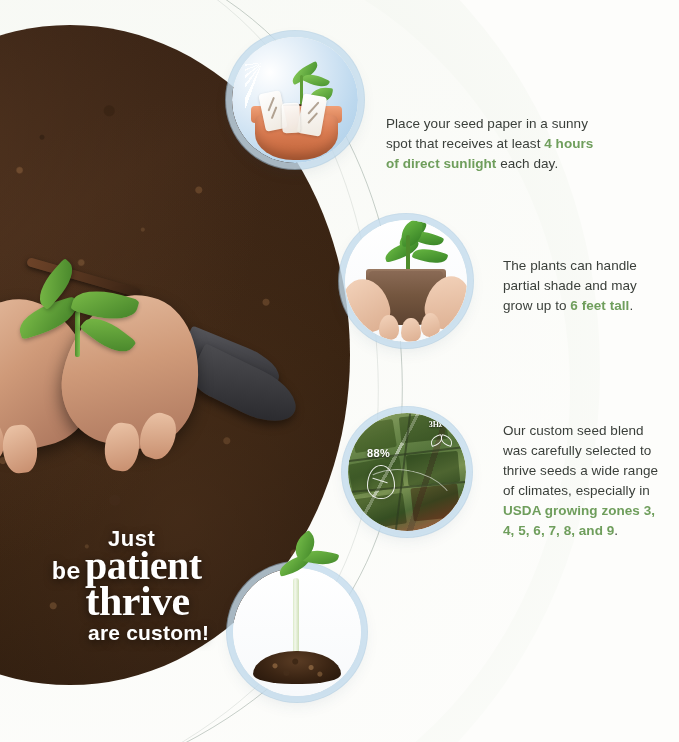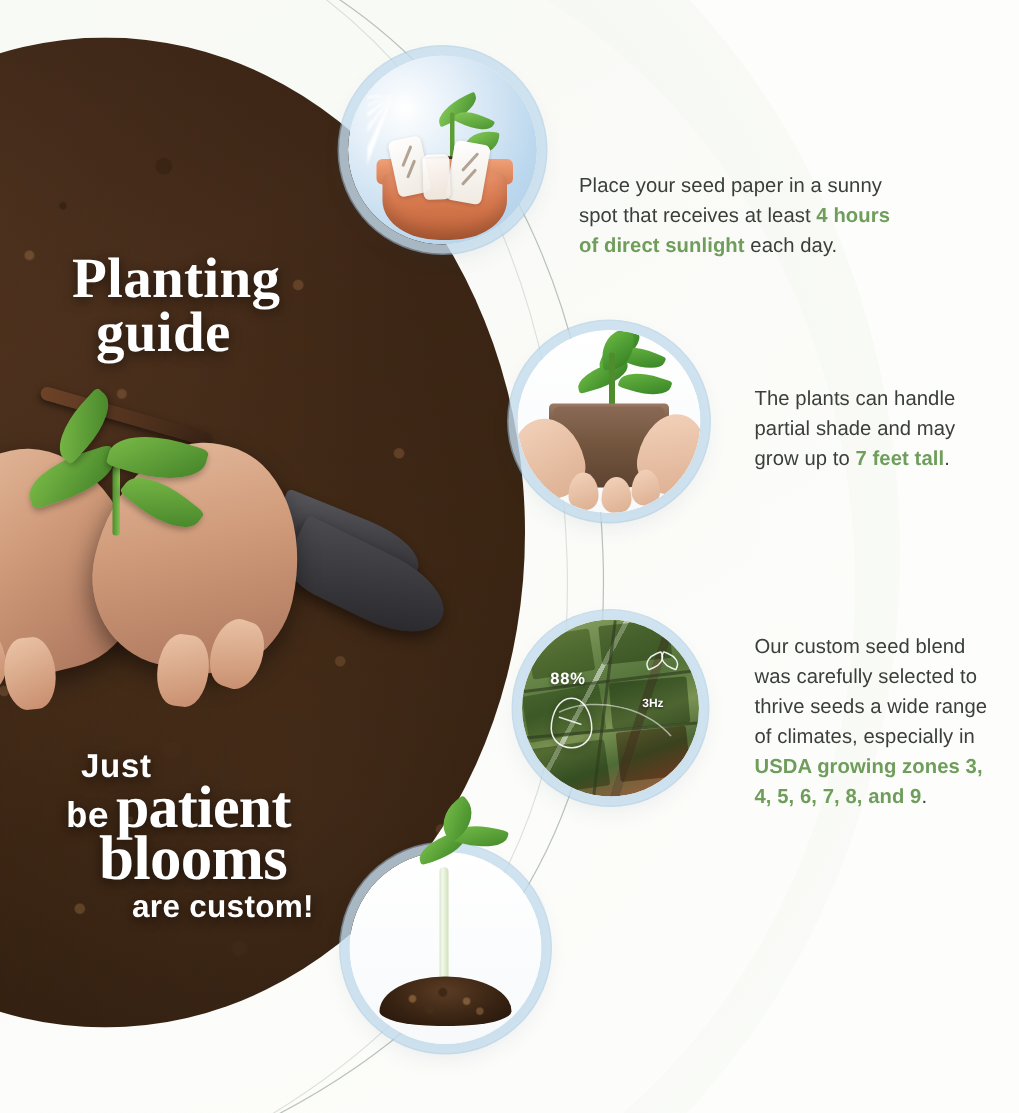--- a/index.html
+++ b/index.html
@@ -144,23 +144,24 @@
     font-weight:700;
     font-size:38px;
     line-height:0.95;
     letter-spacing:.2px;
     text-shadow:0 2px 8px rgba(0,0,0,.55);
     z-index:6;
   }
   .title-planting .l2{display:block;padding-left:16px;}
 
   .bottom-title{
-    position:absolute;left:44px;top:498px;
+    position:absolute;left:44px;top:526px;
     z-index:6;color:#fff;
     text-shadow:0 2px 8px rgba(0,0,0,.55);
+    text-align:center;
   }
   .bt-row{display:block;white-space:nowrap;}
   .bt-just{
     font-family:"Liberation Sans", sans-serif;
     font-weight:700;font-size:22px;letter-spacing:.5px;
     padding-left:10px;display:inline-block;
   }
   .bt-be{
     font-family:Liberation Mono, monospace;
     font-weight:700;font-size:24px;
@@ -419,35 +420,31 @@
     <div class="tray">
       
       
       
       
       
     </div>
 
   </div>
 
-  <div class="title-planting">
-    <span>Planting</span>
-    <span class="l2">guide</span>
-  </div>
 
   <div class="bottom-title">
     <span class="bt-row">
       <span class="bt-just">Just</span>
     </span>
     <span class="bt-row row2">
       <span class="bt-be">be</span>
       <span class="bt-patient">patient</span>
     </span>
     <span class="bt-row row3">
-      <span class="bt-blooms">blooms</span>
+      <span class="bt-blooms">thrive</span>
     </span>
     <span class="bt-row row4">
       <span class="bt-coming">are custom!</span>
     </span>
   </div>
 
   <div class="step-circle" id="circle1">
     <div class="sc-inner">
       <div class="sky"></div>
       <div class="sunray"></div>
@@ -513,36 +510,36 @@
       <div class="ov-arc-g" style="left:2%;top:44%;width:90%;height:62%;transform:rotate(10deg);"></div>
 
       <div class="ov-pct">88%</div>
       <div class="drop"></div>
       <div class="drop-line" style="left:20%;top:57%;width:16px;transform:rotate(18deg);"></div>
 
       <div class="ov-sprout">
         <span style="left:0;top:6px;transform:rotate(-22deg);"></span>
         <span style="left:10px;top:6px;transform:rotate(22deg) scaleX(-1);"></span>
       </div>
-      <div style="position:absolute;right:20%;top:6%;color:#fff;font-size:8px;font-weight:700;text-shadow:0 1px 2px rgba(0,0,0,.6);font-family:Liberation Sans, sans-serif;margin-top:44px;">3Hz</div>
+      <div style="position:absolute;right:20%;top:6%;color:#fff;font-size:8px;font-weight:700;text-shadow:0 1px 2px rgba(0,0,0,.6);font-family:Liberation Serif, serif;">3Hz</div>
     </div>
   </div>
 
   <div class="step-circle" id="circle4">
     <div class="sc-inner">
       <div class="white-bg"></div>
       <div class="c4-stem"></div>
       <div class="c4-soil">
         <div class="c4-soil-bits"></div>
       </div>
     </div>
   </div>
   <div class="c4-top">
     <div class="c4-leaf" style="left:16px;top:30px;width:34px;height:14px;transform:rotate(-18deg);"></div>
     <div class="c4-leaf" style="left:40px;top:22px;width:36px;height:15px;transform:rotate(14deg);"></div>
     <div class="c4-leaf" style="left:30px;top:8px;width:26px;height:20px;transform:rotate(-40deg);"></div>
   </div>
 
   <div class="txt" id="t1"><span>Place your seed paper in a sunny spot that receives at least </span><b>4 hours of direct sunlight</b><span> each day.</span></div>
-  <div class="txt" id="t2"><span>The plants can handle partial shade and may grow up to </span><b>7 feet tall</b><span>.</span></div>
+  <div class="txt" id="t2"><span>The plants can handle partial shade and may grow up to </span><b>6 feet tall</b><span>.</span></div>
   <div class="txt" id="t3"><span>Our custom seed blend was carefully selected to thrive seeds a wide range of climates, especially in </span><b>USDA growing zones 3, 4, 5, 6, 7, 8, and 9</b><span>.</span></div>
 
 </div>
 
 </body></html>

